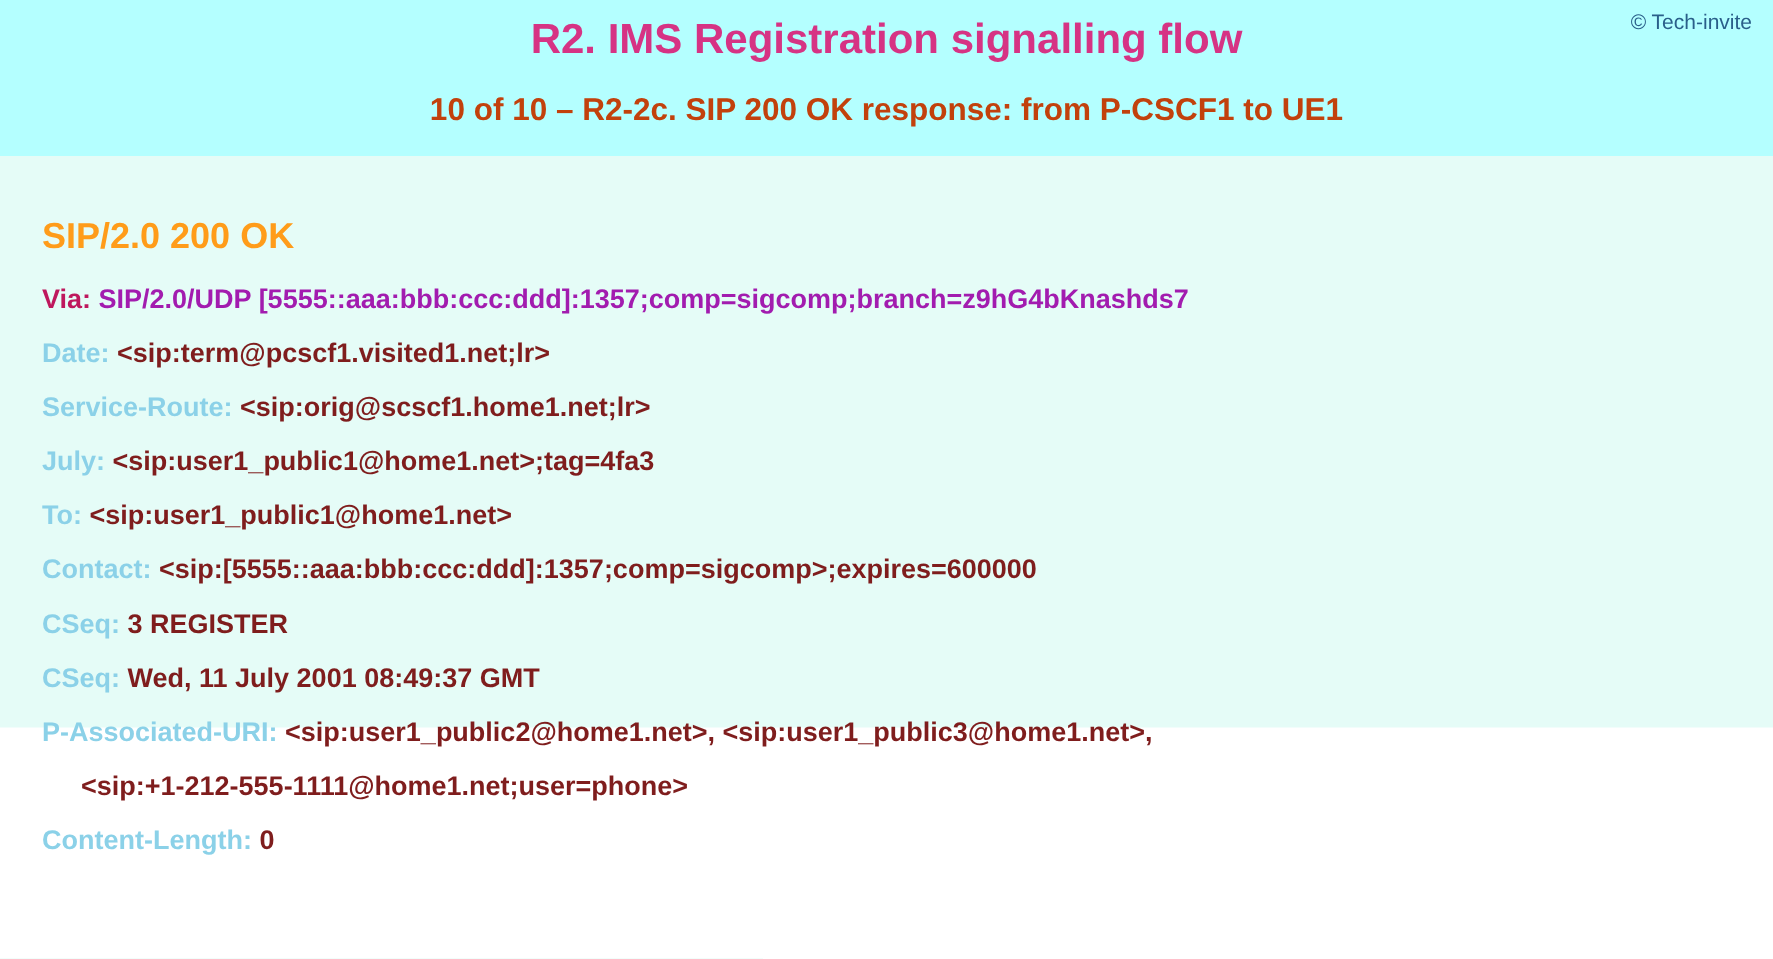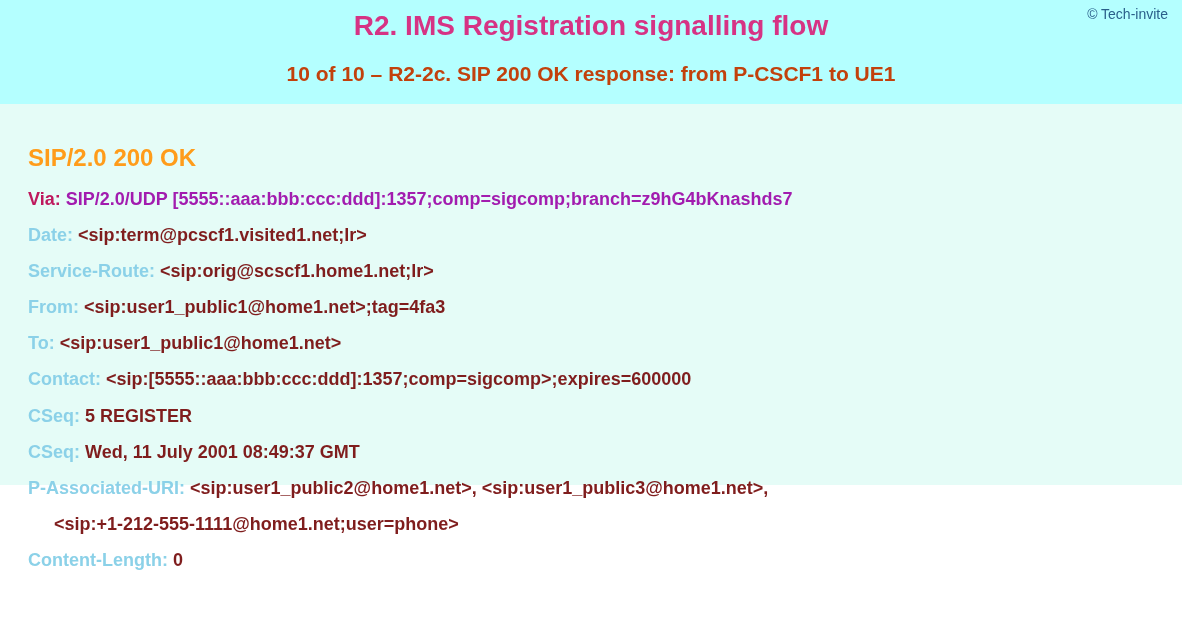--- a/index.html
+++ b/index.html
@@ -81,22 +81,22 @@
   <div class="title">R2. IMS Registration signalling flow</div>
   <div class="subtitle">10 of 10 – R2-2c. SIP 200 OK response: from P-CSCF1 to UE1</div>
 </div>
 
 <div class="content">
   <div class="status-line">SIP/2.0 200 OK</div>
   <div id="headers-container">
       <div class="header-line"><span class="hname-active">Via</span><span class="hname-active">: </span><span class="hval-active">SIP/2.0/UDP [5555::aaa:bbb:ccc:ddd]:1357;comp=sigcomp;branch=z9hG4bKnashds7</span></div>
       <div class="header-line"><span class="hname-muted">Date</span><span class="hname-muted">: </span><span class="hval-muted">&lt;sip:term@pcscf1.visited1.net;lr&gt;</span></div>
       <div class="header-line"><span class="hname-muted">Service-Route</span><span class="hname-muted">: </span><span class="hval-muted">&lt;sip:orig@scscf1.home1.net;lr&gt;</span></div>
-      <div class="header-line"><span class="hname-muted">From</span><span class="hname-muted">: </span><span class="hval-muted">&lt;sip:user1_public1@home1.net&gt;;tag=4fa3</span></div>
+      <div class="header-line"><span class="hname-muted">July</span><span class="hname-muted">: </span><span class="hval-muted">&lt;sip:user1_public1@home1.net&gt;;tag=4fa3</span></div>
       <div class="header-line"><span class="hname-muted">To</span><span class="hname-muted">: </span><span class="hval-muted">&lt;sip:user1_public1@home1.net&gt;</span></div>
       <div class="header-line"><span class="hname-muted">Contact</span><span class="hname-muted">: </span><span class="hval-muted">&lt;sip:[5555::aaa:bbb:ccc:ddd]:1357;comp=sigcomp&gt;;expires=600000</span></div>
-      <div class="header-line"><span class="hname-muted">CSeq</span><span class="hname-muted">: </span><span class="hval-muted">5 REGISTER</span></div>
+      <div class="header-line"><span class="hname-muted">CSeq</span><span class="hname-muted">: </span><span class="hval-muted">3 REGISTER</span></div>
       <div class="header-line"><span class="hname-muted">CSeq</span><span class="hname-muted">: </span><span class="hval-muted">Wed, 11 July 2001 08:49:37 GMT</span></div>
       <div class="header-line"><span class="hname-muted">P-Associated-URI</span><span class="hname-muted">: </span><span class="hval-muted">&lt;sip:user1_public2@home1.net&gt;, &lt;sip:user1_public3@home1.net&gt;,</span></div>
       <div class="header-line indent"><span class="hval-muted">&lt;sip:+1-212-555-1111@home1.net;user=phone&gt;</span></div>
       <div class="header-line"><span class="hname-muted">Content-Length</span><span class="hname-muted">: </span><span class="hval-muted">0</span></div>
     </div>
 </div>
 
 </body></html>

